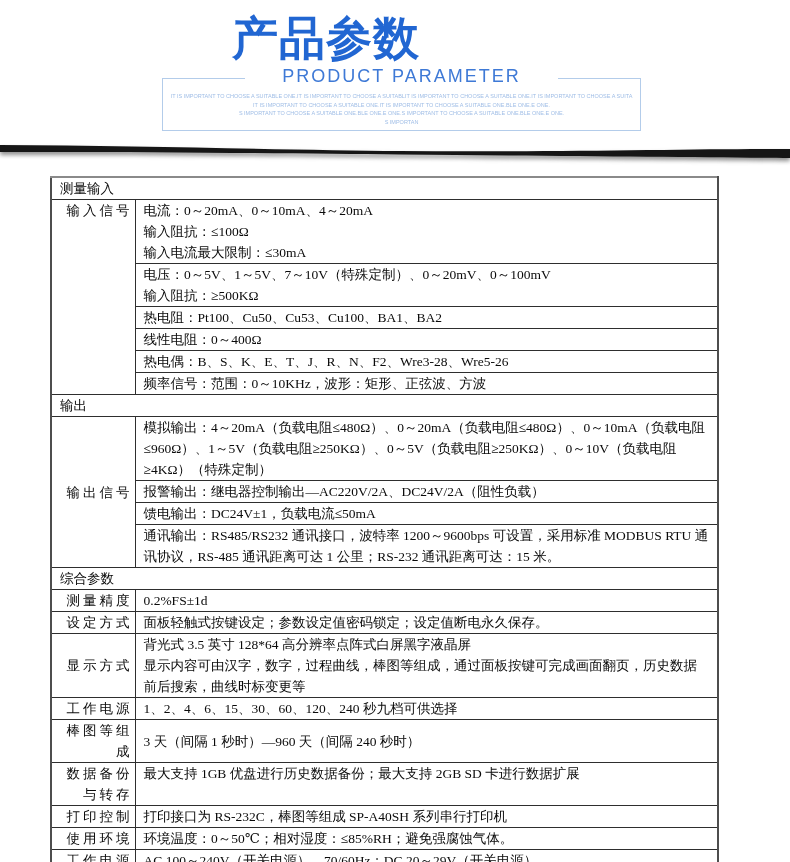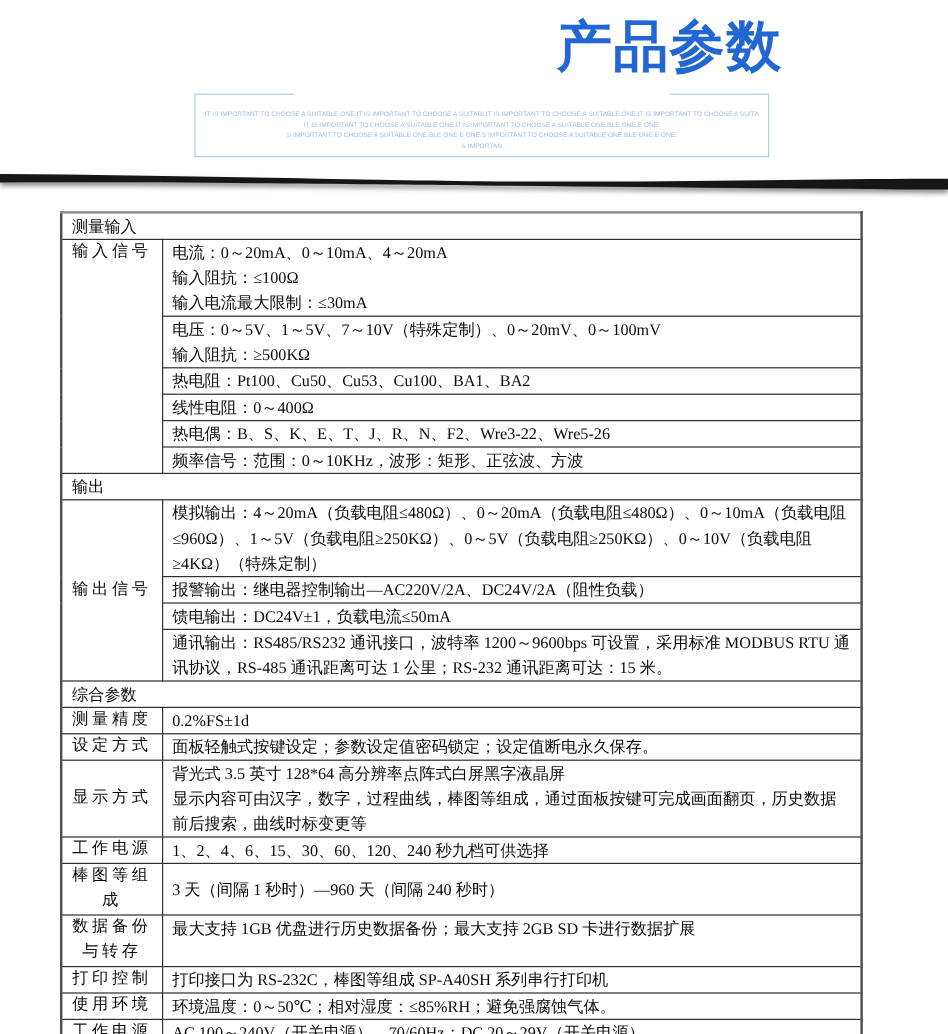--- a/index.html
+++ b/index.html
@@ -1,21 +1,21 @@
 <!DOCTYPE html>
 <html><head>
 <meta charset="utf-8">
 <style>
   html,body{margin:0;padding:0;background:#ffffff;}
   body{width:790px;height:862px;position:relative;overflow:hidden;
        font-family:"Liberation Sans","DejaVu Sans",sans-serif;}
 
   
   .page-title{
-    position:absolute;top:8px;left:0;width:652px;text-align:right;
+    position:absolute;top:8px;left:0;width:652px;text-align:center;
     font-size:46px;font-weight:bold;color:#2166d2;letter-spacing:1px;
     font-family:"Liberation Sans","DejaVu Sans",sans-serif;
   }
   .header-box{
     position:absolute;left:162px;top:78px;width:477px;height:52px;
     border-left:1px solid #b3ccea;border-right:1px solid #b3ccea;border-bottom:1px solid #b3ccea;
     overflow:visible;
   }
   .header-box .seg{position:absolute;top:0;width:82px;border-top:1px solid #b3ccea;height:0;}
   .seg-left{left:0;}
@@ -40,32 +40,33 @@
     font-family:"Liberation Serif","DejaVu Serif",serif;
     font-size:13.5px;color:#0a0a0a;
     border:2px solid #4e4e4e;border-top:2px solid #8a8a8a;
   }
   table.spec td{
     border:1px solid #2e2e2e;
     line-height:21px;vertical-align:middle;
     white-space:pre-line;overflow-wrap:break-word;margin-top:11px;
   }
   td.sec{padding:0 8px;}
-  td.lab{width:82px;text-align:center;letter-spacing:3px;padding:0 2px;font-family:Liberation Mono, monospace;}
+  td.lab{width:82px;text-align:right;letter-spacing:3px;padding:0 2px;}
   td.lab.va-top{vertical-align:top;}
   td.val{padding:0 8px;}
 </style>
 </head>
 <body>
 
 <div class="page-title">产品参数</div>
 
 <div class="header-box">
   <span class="seg seg-left"></span>
   <span class="seg seg-right"></span>
+  <div class="subtitle">PRODUCT PARAMETER</div>
   <div class="deco">
     <div>IT IS IMPORTANT TO CHOOSE A SUITABLE ONE.IT IS IMPORTANT TO CHOOSE A SUITABLIT IS IMPORTANT TO CHOOSE A SUITABLE ONE.IT IS IMPORTANT TO CHOOSE A SUITA</div>
     <div>IT IS IMPORTANT TO CHOOSE A SUITABLE ONE.IT IS IMPORTANT TO CHOOSE A SUITABLE ONE.BLE ONE.E ONE.</div>
     <div>S IMPORTANT TO CHOOSE A SUITABLE ONE.BLE ONE.E ONE.S IMPORTANT TO CHOOSE A SUITABLE ONE.BLE ONE.E ONE.</div>
     <div>S IMPORTAN</div>
   </div>
 </div>
 
 <svg class="divider" viewBox="0 0 790 30" preserveAspectRatio="none">
   <defs>
@@ -97,21 +98,21 @@
       <td class="val">电压：0～5V、1～5V、7～10V（特殊定制）、0～20mV、0～100mV
 输入阻抗：≥500KΩ</td>
     </tr>
     <tr>
       <td class="val">热电阻：Pt100、Cu50、Cu53、Cu100、BA1、BA2</td>
     </tr>
     <tr>
       <td class="val">线性电阻：0～400Ω</td>
     </tr>
     <tr>
-      <td class="val">热电偶：B、S、K、E、T、J、R、N、F2、Wre3-22、Wre5-26</td>
+      <td class="val">热电偶：B、S、K、E、T、J、R、N、F2、Wre3-28、Wre5-26</td>
     </tr>
     <tr>
       <td class="val">频率信号：范围：0～10KHz，波形：矩形、正弦波、方波</td>
     </tr>
 
     <tr>
       <td class="sec" colspan="2">输出</td>
     </tr>
     <tr>
       <td class="lab" rowspan="4">输出信号</td>

